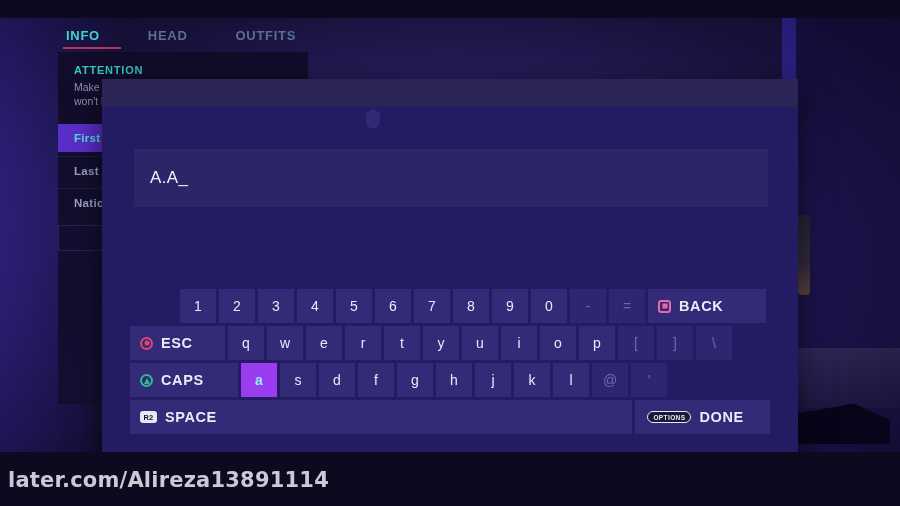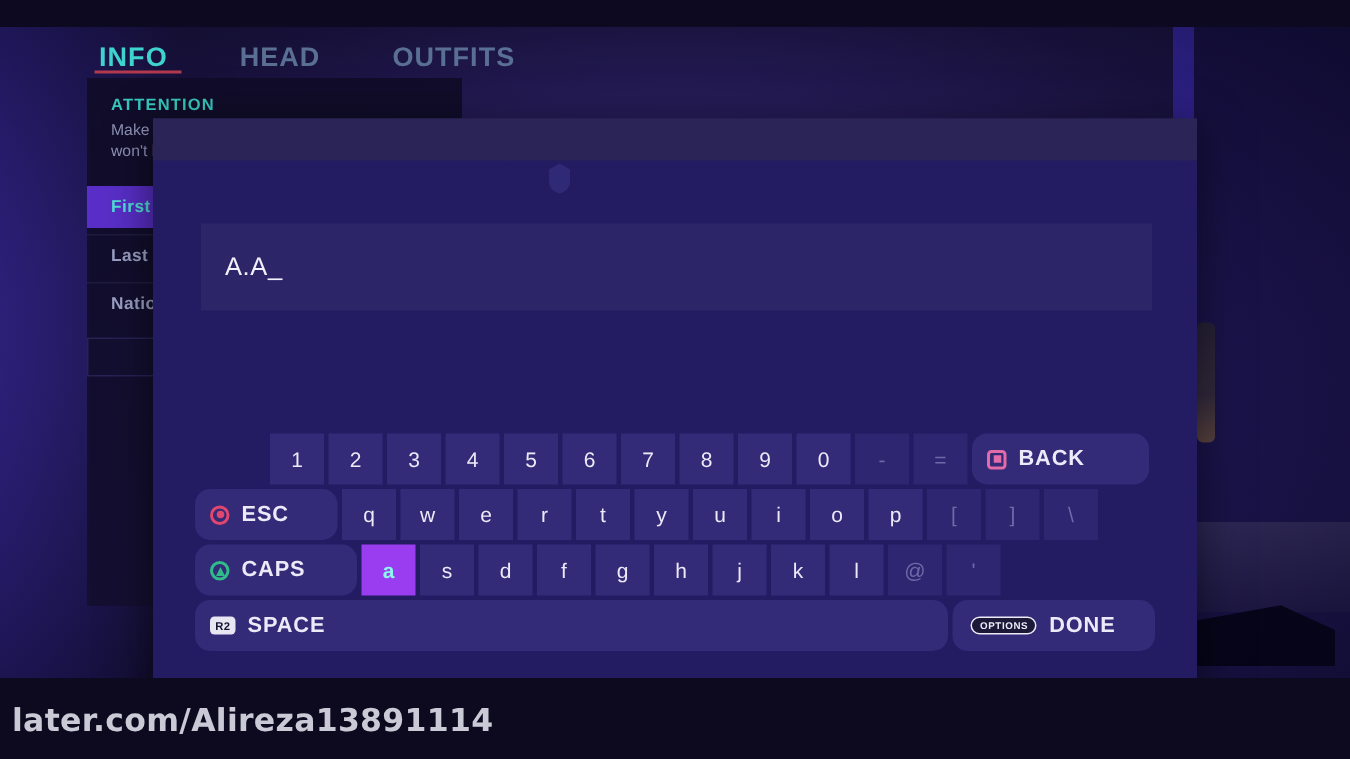--- a/index.html
+++ b/index.html
@@ -57,21 +57,21 @@
     position: absolute; inset: 0;
     background: radial-gradient(ellipse 85% 80% at 50% 45%, rgba(0,0,0,0) 40%, rgba(4,2,18,.72) 100%);
   }
 
   
   .cc-topbar {
     position: absolute; left: 0; top: 20px; width: 520px; height: 30px;
   }
   .cc-tabs { position: absolute; left: 66px; top: 28px; display: flex; gap: 48px; }
   .cc-tab {
-    font-size: 18px; font-weight: 700; letter-spacing: .7px;
+    font-size: 13px; font-weight: 700; letter-spacing: .7px;
     color: #5a6f94; text-transform: uppercase;
   }
   .cc-tab.active { color: #3fd3cf; }
   .cc-tab-underline {
     position: absolute; left: 63px; top: 47px; width: 58px; height: 2px;
     background: #b33a4e;
   }
 
   .cc-panel {
     position: absolute; left: 58px; top: 52px; width: 250px; height: 352px;
@@ -152,21 +152,21 @@
   .key.w1 { width: 36px; }
   .key.dim { color: #6e6aa8; background: #2e2670; }
   .key.sel {
     background: #9a3df0;
     color: #8ef4ef;
     font-weight: 700;
   }
   .key.wide {
     justify-content: flex-start; padding-left: 10px;
     gap: 8px;
-    font-size: 14.5px; letter-spacing: .6px; font-weight: 600; border-radius: 10px;
+    font-size: 14.5px; letter-spacing: .6px; font-weight: 600;
   }
   .key.esc   { width: 95px; }
   .key.caps  { width: 108px; }
   .key.shift { width: 152px; }
   .key.space { width: 520px; }
   .key.back  { width: 118px; }
   .key.done  { width: 139px; justify-content: flex-start; padding-left: 12px; }
 
   
   .ps {

